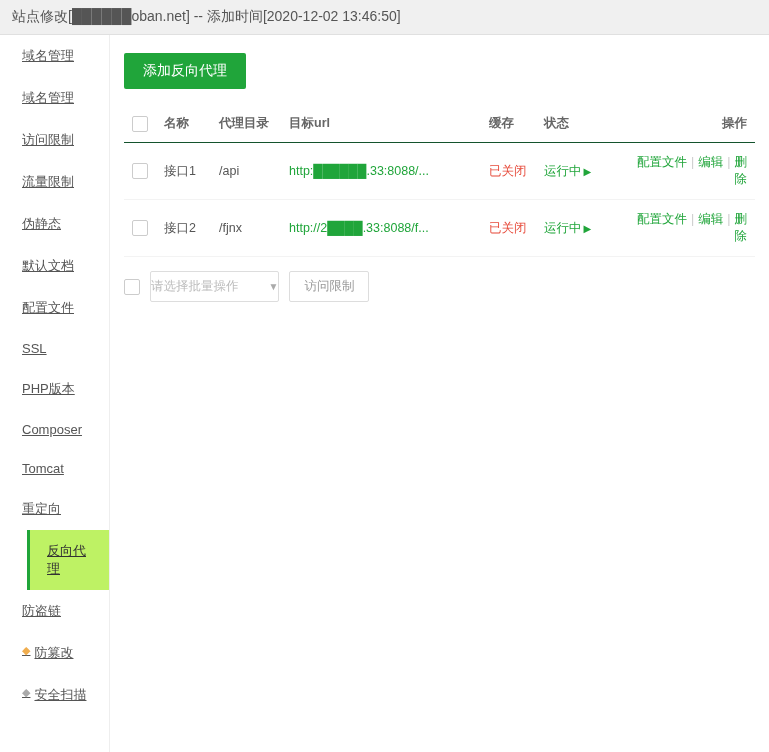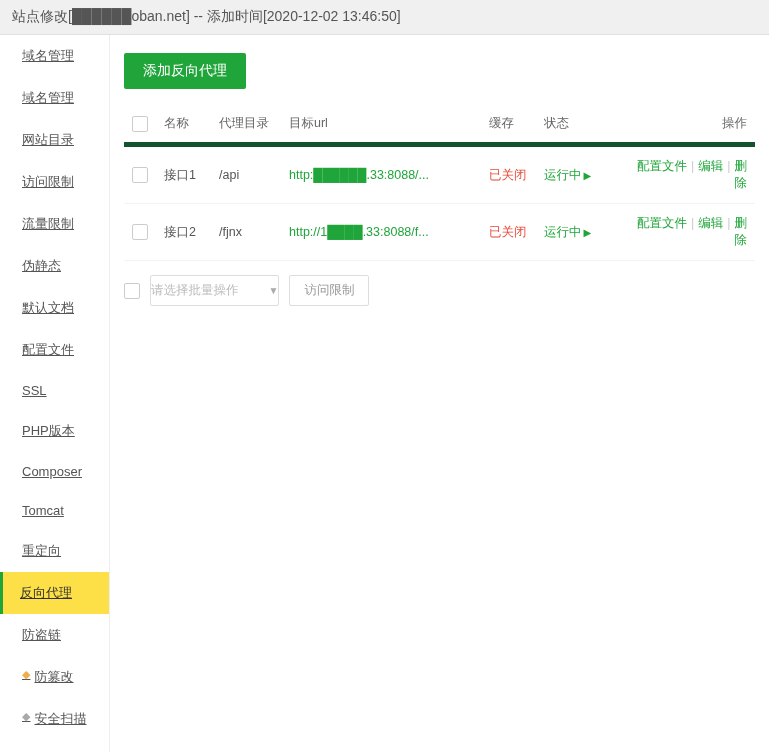--- a/index.html
+++ b/index.html
@@ -30,24 +30,25 @@
       padding: 12px 22px;
       font-size: 13px;
       color: #555;
       cursor: pointer;
       display: flex;
       align-items: flex-start;
       gap: 4px;
       text-decoration: underline;
     }
     .sidebar-item.active {
-      background: #fde047;
+      background: #bef264;
       border-left: 3px solid #20a53a;
       padding-left: 17px;
       color: #333;
+      margin-left: 27px;
     }
     .gem-orange { color: #f0ad4e; font-size: 11px; }
     .gem-gray { color: #aaa; font-size: 11px; }
     .main {
       flex: 1;
       padding: 18px 14px;
     }
     .btn-primary {
       background: #20a53a;
       color: #fff;
@@ -55,23 +56,23 @@
       padding: 9px 19px;
       font-size: 14px;
       border-radius: 2px;
       cursor: pointer;
       margin-bottom: 16px;
     }
     .tbl { width: 100%; border-collapse: collapse; }
     .tbl th {
       text-align: left;
       padding: 10px 8px;
-      font-weight: normal;
+      font-weight: bold;
       color: #666;
-      border-bottom: 5px solid #14532d;
+      border-bottom: 1px solid #14532d;
       font-size: 12.5px;
       margin-left: 34px;
     }
     .tbl th.right { text-align: right; }
     .tbl td {
       padding: 11px 8px;
       border-bottom: 1px solid #f3f3f3;
       color: #555;
       font-size: 12.5px;
     }
@@ -127,23 +128,20 @@
   <span>站点修改[██████oban.net] -- 添加时间[2020-12-02 13:46:50]</span>
 </div>
 
 <div class="container">
   <div class="sidebar" id="sidebar">
       <div class="sidebar-item">
         <span>域名管理</span>
       </div>
       <div class="sidebar-item">
         <span>域名管理</span>
-      </div>
-      <div class="sidebar-item">
-        <span>网站目录</span>
       </div>
       <div class="sidebar-item">
         <span>访问限制</span>
       </div>
       <div class="sidebar-item">
         <span>流量限制</span>
       </div>
       <div class="sidebar-item">
         <span>伪静态</span>
       </div>
@@ -207,21 +205,21 @@
             <td>/api</td>
             <td><span class="link-green">http:██████.33:8088/...</span></td>
             <td><span class="txt-red">已关闭</span></td>
             <td><span class="txt-green">运行中<span class="play">▶</span></span></td>
             <td class="right"><span class="link-green">配置文件</span><span class="sep">|</span><span class="link-green">编辑</span><span class="sep">|</span><span class="link-green">删除</span></td>
           </tr>
           <tr>
             <td><span class="chk"></span></td>
             <td>接口2</td>
             <td>/fjnx</td>
-            <td><span class="link-green">http://1████.33:8088/f...</span></td>
+            <td><span class="link-green">http://2████.33:8088/f...</span></td>
             <td><span class="txt-red">已关闭</span></td>
             <td><span class="txt-green">运行中<span class="play">▶</span></span></td>
             <td class="right"><span class="link-green">配置文件</span><span class="sep">|</span><span class="link-green">编辑</span><span class="sep">|</span><span class="link-green">删除</span></td>
           </tr>
         </tbody>
     </table>
 
     <div class="bulk-row">
       <span class="chk"></span>
       <div class="select-fake">

